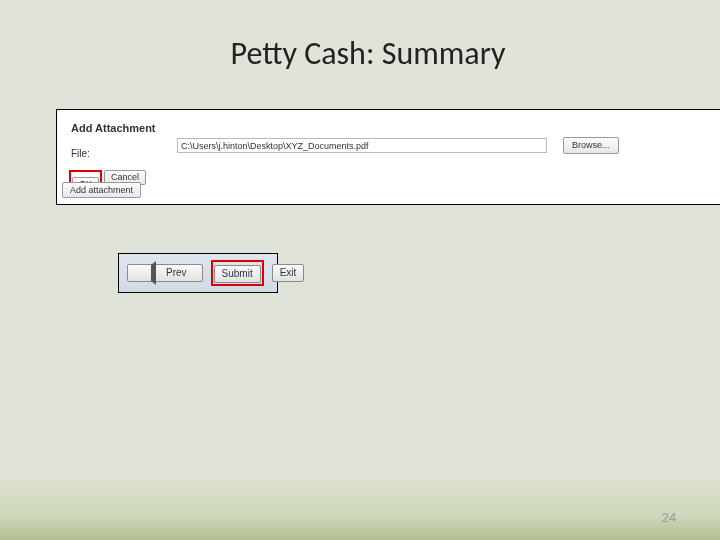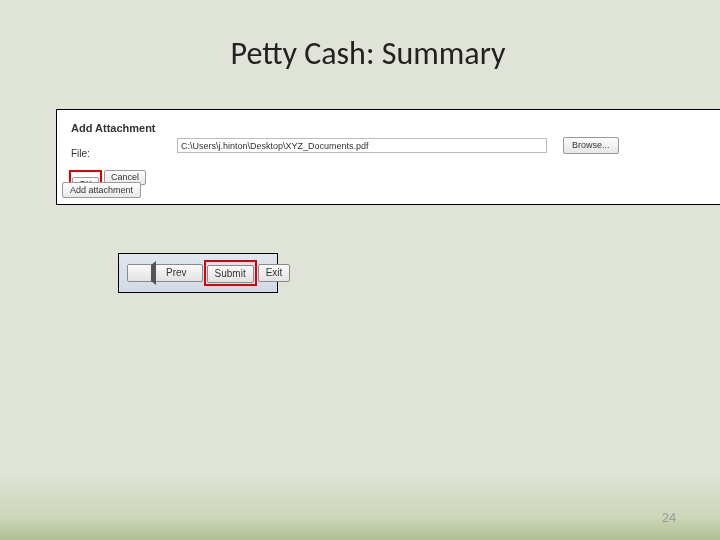--- a/index.html
+++ b/index.html
@@ -130,21 +130,21 @@
   }
   .panel2 {
     border: 1px solid #000;
     background: linear-gradient(#dfe6ee, #d2dae5);
     width: 160px;
     height: 40px;
     position: relative;
     display: flex;
     align-items: center;
     justify-content: space-between;
-    gap: 1px;
+    gap: 8px;
     font-family: Arial, sans-serif;
   }
   .nav-btn {
     height: 18px;
     padding: 0 7px;
     font-size: 10px;
     border: 1px solid #8a8a8a;
     background: linear-gradient(#fafafa, #e2e2e2);
     color: #333;
     border-radius: 2px;

